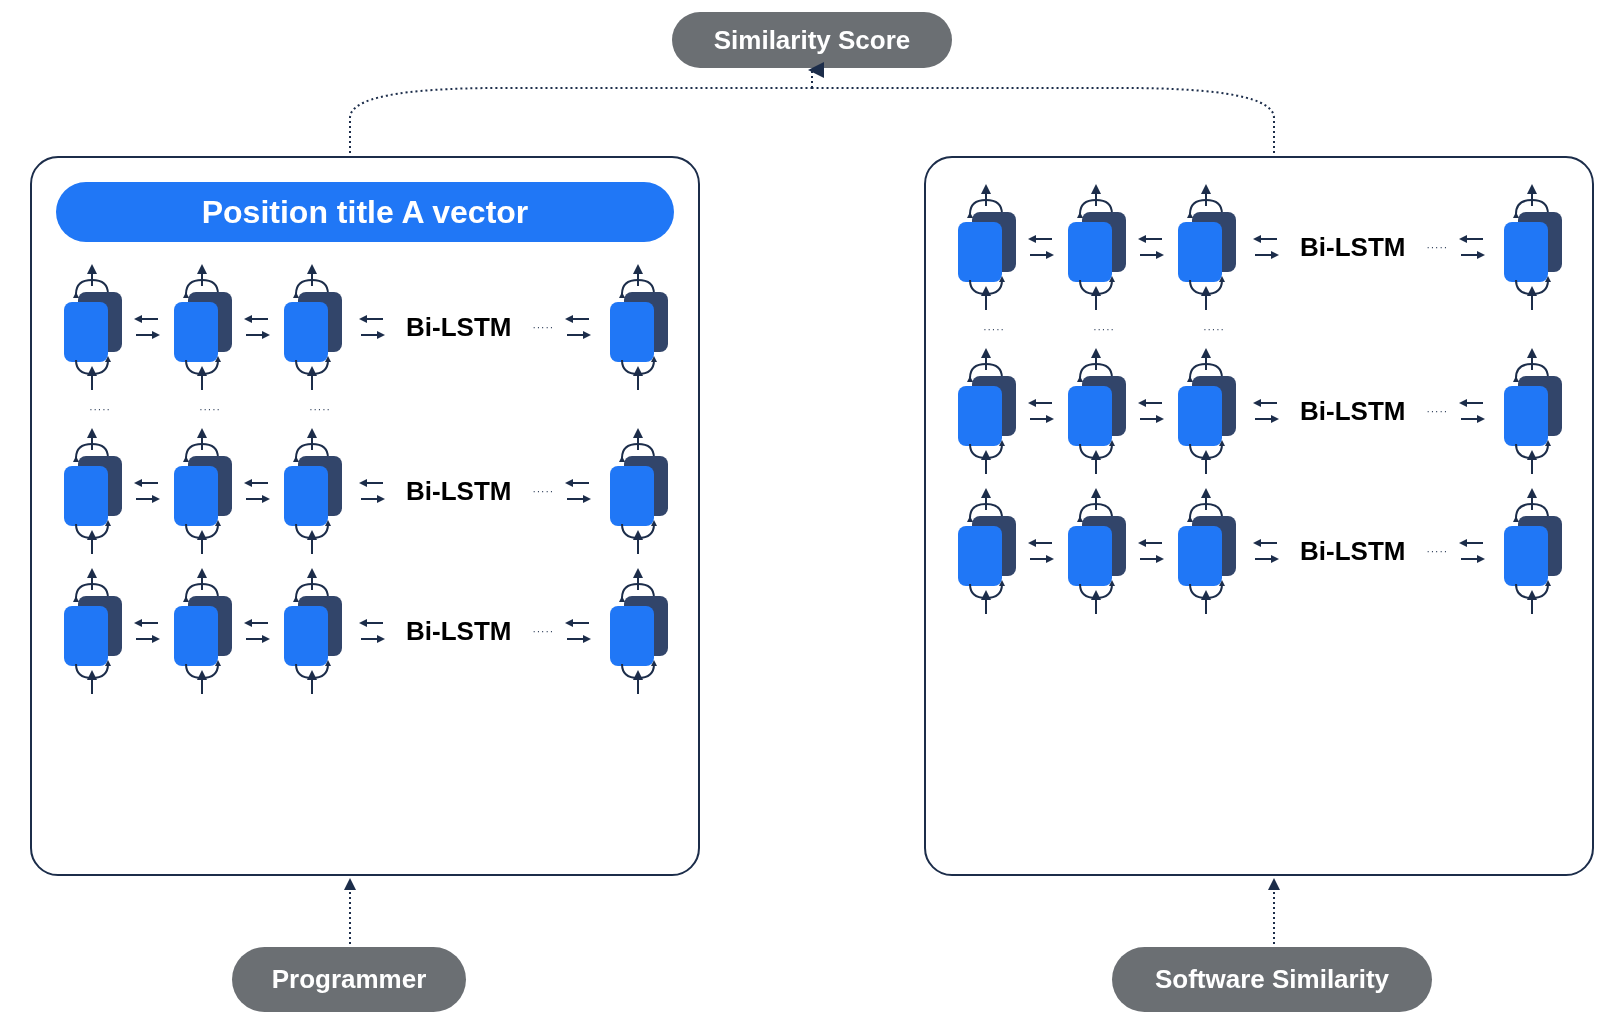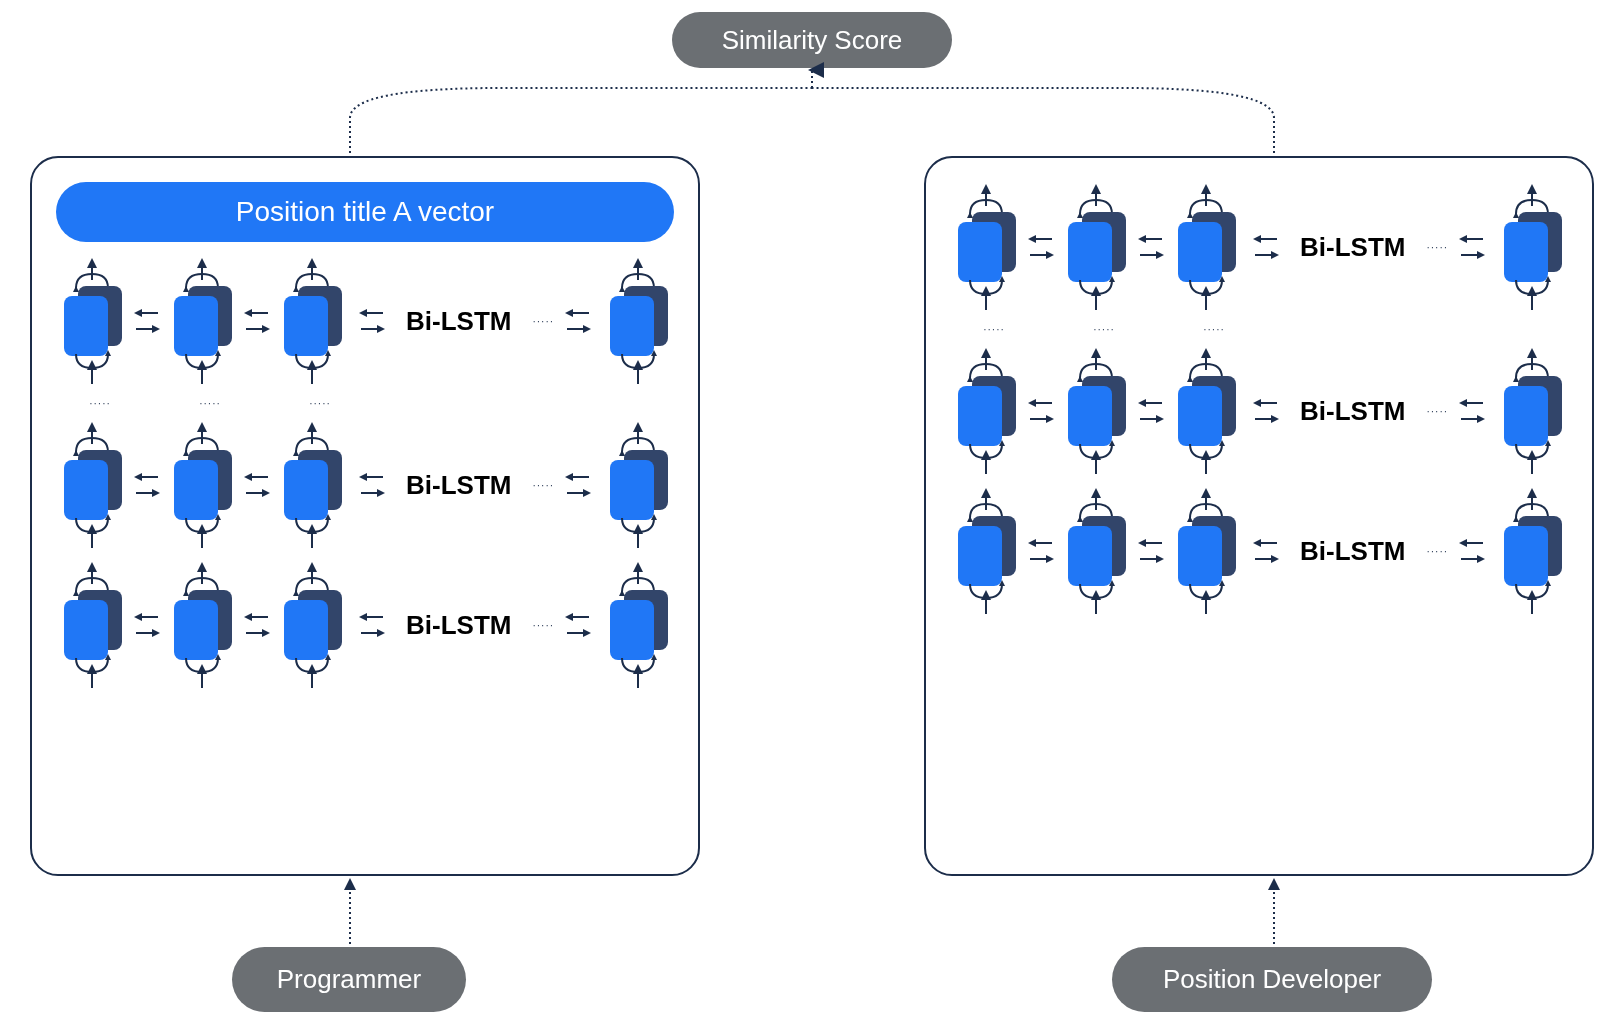--- a/index.html
+++ b/index.html
@@ -10,41 +10,41 @@
     height: 1030px;
     font-family: -apple-system, BlinkMacSystemFont, "Segoe UI", sans-serif;
     background: #ffffff;
     position: relative;
   }
   .pill {
     display: inline-flex;
     align-items: center;
     justify-content: center;
     border-radius: 40px;
-    font-weight: 400;
+    font-weight: 700;
     color: #fff;
   }
   .pill-gray {
     background: #6b6f73;
   }
   .pill-blue {
     background: #2077f6;
   }
   .panel {
     position: absolute;
     border: 2px solid #1c2d4a;
     border-radius: 28px;
     background: #fff;
     padding: 24px 24px 30px 24px;
   }
   .vector-header {
     width: 100%;
     height: 60px;
-    font-size: 28px;
-    margin-bottom: 14px;
+    font-size: 32px;
+    margin-bottom: 20px;
   }
   .lstm-rows {
     display: flex;
     flex-direction: column;
     gap: 10px;
   }
   .lstm-row {
     display: flex;
     align-items: center;
     gap: 11px;
@@ -954,13 +954,13 @@
 <svg class="connector" style="top:876px; left:330px;" width="40" height="80">
   <line x1="20" y1="78" x2="20" y2="8" stroke="#1c2d4a" stroke-width="2" stroke-dasharray="2 3"></line>
   <path d="M14,14 L20,2 L26,14 Z" fill="#1c2d4a"></path>
 </svg>
 <svg class="connector" style="top:876px; left:1254px;" width="40" height="80">
   <line x1="20" y1="78" x2="20" y2="8" stroke="#1c2d4a" stroke-width="2" stroke-dasharray="2 3"></line>
   <path d="M14,14 L20,2 L26,14 Z" fill="#1c2d4a"></path>
 </svg>
 
 <div class="pill pill-gray input-pill" style="left:232px; width:234px;">Programmer</div>
-<div class="pill pill-gray input-pill" style="left:1112px; width:320px;">Position Developer</div>
+<div class="pill pill-gray input-pill" style="left:1112px; width:320px;">Software Similarity</div>
 
 </body></html>

